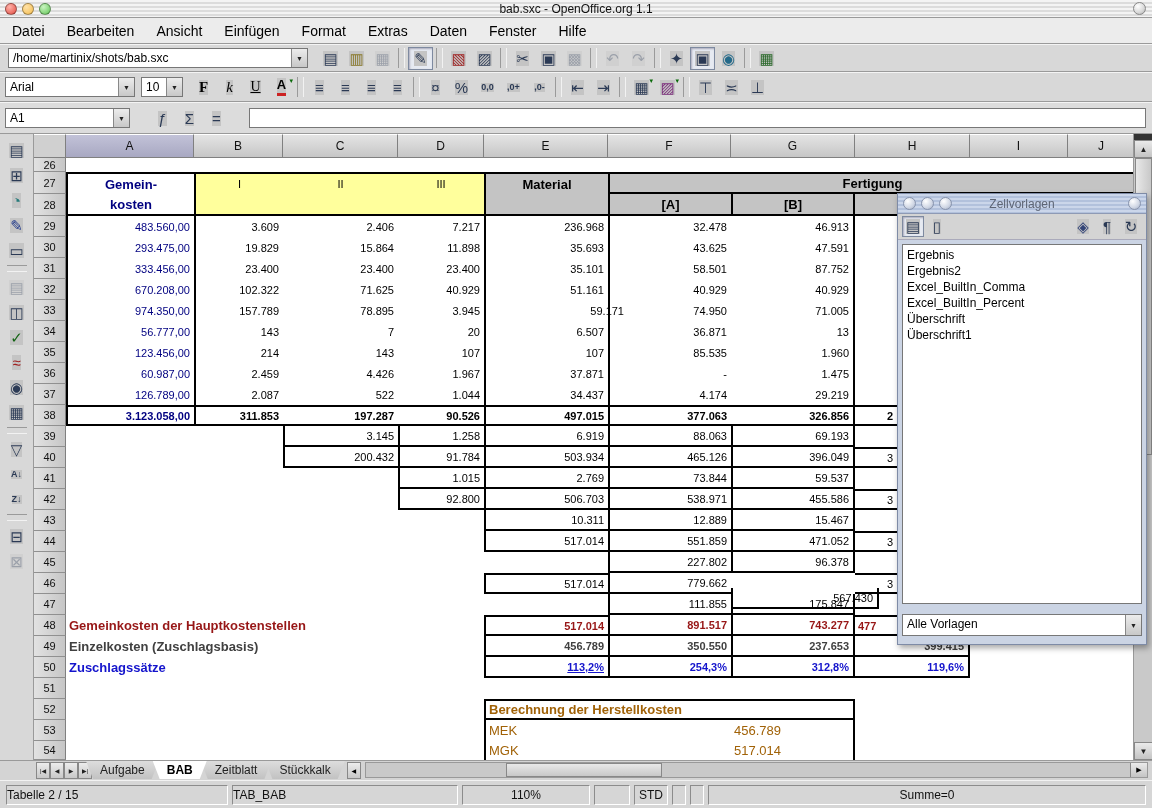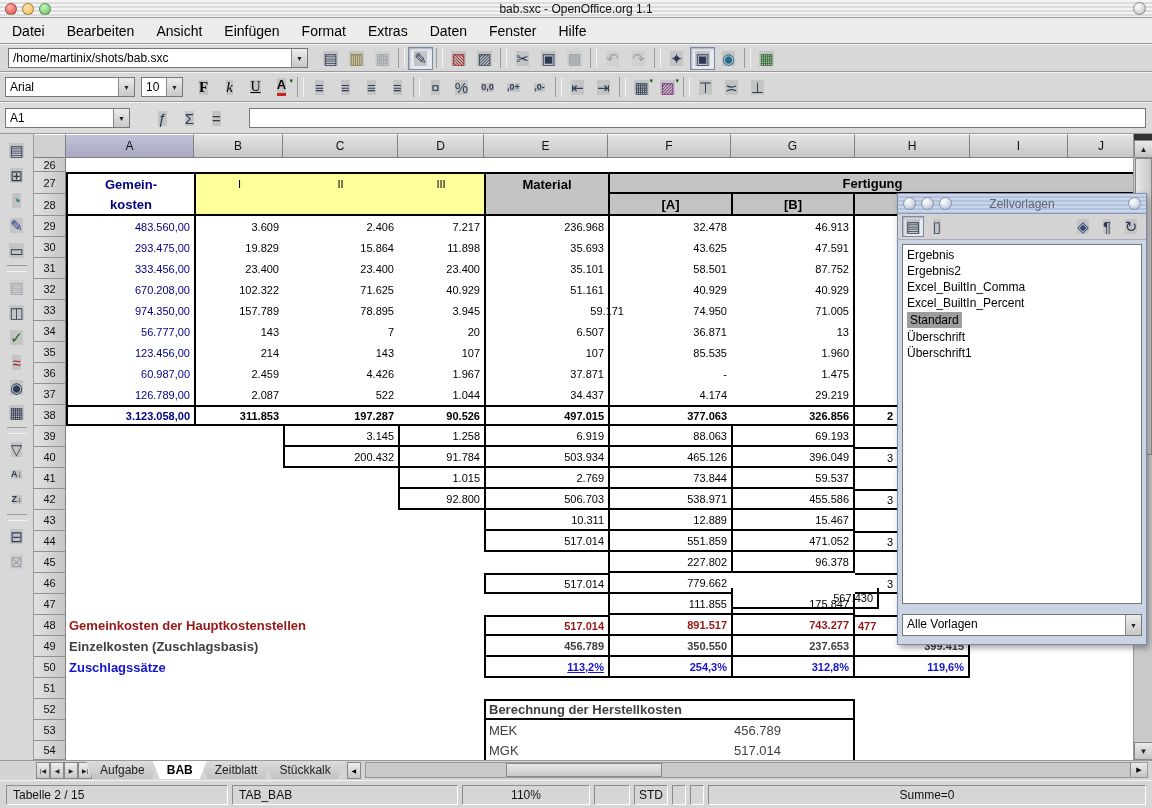--- a/index.html
+++ b/index.html
@@ -69,21 +69,21 @@
   .cell{position:absolute;display:flex;align-items:center;font-size:11px;color:#000;
     white-space:nowrap;overflow:hidden;background:transparent;}
   .num{justify-content:flex-end;padding-right:4px;}
   .ctr{justify-content:center;}
   .left{justify-content:flex-start;padding-left:3px;overflow:visible;}
   .hdr{justify-content:center;font-weight:bold;font-size:13px;}
   .lab{justify-content:flex-start;padding-left:3px;font-weight:bold;font-size:13px;overflow:visible;}
   .f13{font-size:13px;}
   .numB{font-weight:bold;}
   .navy{color:#000080;} .red{color:#971616;} .green{color:#404040;}
-  .blue{color:#1414CC;} .mag{color:#404040;}
+  .blue{color:#1414CC;} .mag{color:#a16207;}
   .y{background:#FFFF9C;} .g{background:#C4C4C4;}
   .bl{border-left:2px solid #000;} .br{border-right:2px solid #000;}
   .bt{border-top:2px solid #000;} .bb{border-bottom:2px solid #000;}
   .frag{justify-content:flex-start;padding-left:32px;padding-right:0;}
   .frag2{justify-content:flex-start;padding-left:3px;padding-right:0;}
   
   #vscroll{position:absolute;left:1133px;top:134px;width:19px;height:626px;background:#C9C9C9;border-left:1px solid #999;}
   #vsplit{position:absolute;left:0;top:0;width:19px;height:6px;background:#333;}
   .sarrow{position:absolute;left:0;width:19px;height:18px;background:linear-gradient(#EAEAEA,#C4C4C4);
     border:1px solid #888;display:flex;align-items:center;justify-content:center;font-size:8px;color:#222;}
@@ -105,21 +105,21 @@
   #hscroll{flex:1;height:16px;margin:1px 4px 0 4px;background:#C9C9C9;border:1px solid #999;position:relative;}
   #hthumb{position:absolute;left:140px;top:0;width:156px;height:14px;
     background:linear-gradient(#E8E8E8,#C8C8C8);border:1px solid #888;}
   #harrow{position:absolute;right:0;top:0;width:17px;height:14px;background:linear-gradient(#EAEAEA,#C4C4C4);
     border-left:1px solid #888;display:flex;align-items:center;justify-content:center;font-size:7px;}
   
   #statusbar{position:absolute;left:0;top:780px;width:1152px;height:28px;background:#D6D6D6;
     border-top:1px solid #f2f2f2;display:flex;align-items:center;padding:0 6px;gap:4px;}
   .sfield{height:20px;border:1px solid #8C8C8C;border-bottom-color:#fff;border-right-color:#fff;
     background:#D6D6D6;font-size:12px;color:#111;display:flex;align-items:center;
-    padding:0 6px;white-space:nowrap;overflow:hidden;flex:0 0 auto;}
+    padding:0 0;white-space:nowrap;overflow:hidden;flex:0 0 auto;}
   .sfield.c{justify-content:center;}
   .sfield.grow{flex:1;}
   
   #stylist{position:absolute;left:897px;top:193px;width:250px;height:452px;z-index:50;
     background:#CBD4E4;border:1px solid #7E8BA6;box-shadow:2px 3px 6px rgba(0,0,0,.35);}
   #stylist-title{height:20px;background:repeating-linear-gradient(180deg,#CBD6EA 0 2px,#B2C1DC 2px 4px);
     border-bottom:1px solid #8e9ab5;display:flex;align-items:center;position:relative;}
   .pbtn{width:13px;height:13px;border-radius:50%;margin-left:5px;
     background:radial-gradient(circle at 35% 30%,#fff,#cfd6e4 60%,#9aa6bf);border:1px solid #8894ad;}
   .pbtn.right{position:absolute;right:5px;margin:0;}
@@ -624,21 +624,20 @@
         </div>
         <div class="tbi">
           <div class="g">↻</div>
         </div>
       </div>
     <div id="stylist-list">
         <div class="sitem">Ergebnis</div>
         <div class="sitem">Ergebnis2</div>
         <div class="sitem">Excel_BuiltIn_Comma</div>
         <div class="sitem">Excel_BuiltIn_Percent</div>
-        <div class="sitem sel-row"><div class="sitem sel">Standard</div></div>
         <div class="sitem">Überschrift</div>
         <div class="sitem">Überschrift1</div>
       </div>
     <div id="stylist-filter" class="combo">
       <span class="txt">Alle Vorlagen</span>
       <span class="btn">▼</span>
     </div>
   </div>
 
 </div>

